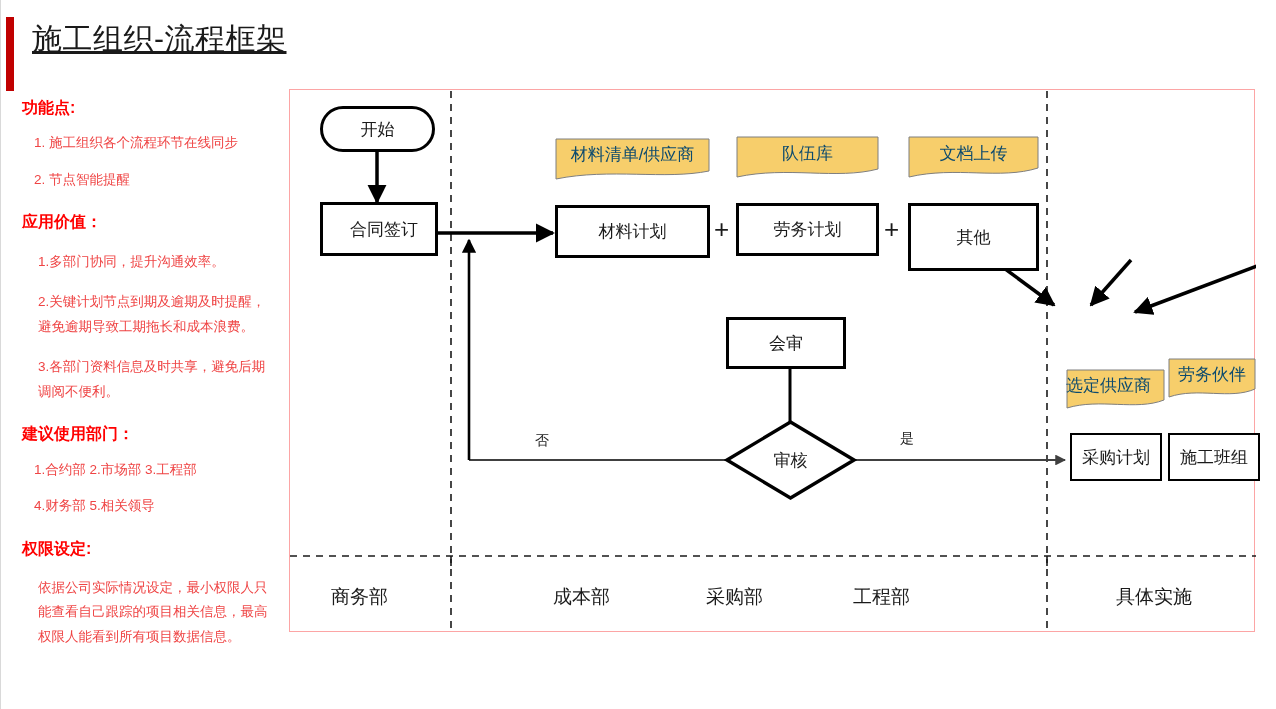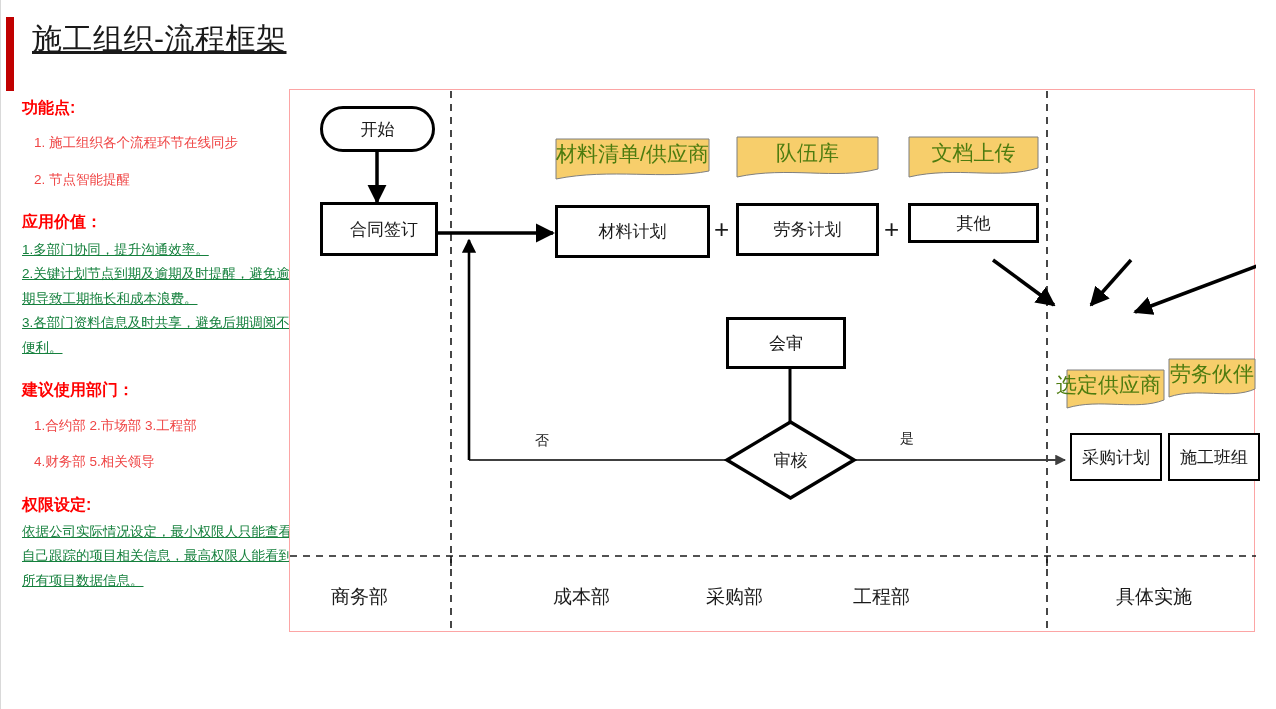--- a/index.html
+++ b/index.html
@@ -59,25 +59,24 @@
     line-height: 1.45;
   }
   .sec-line {
     color: #ef4444;
     font-size: 13.5px;
     line-height: 1.82;
     margin: 12px;
     white-space: nowrap;
   }
   .sec-para {
-    color: #15803d;
+    color: #ef4444;
     font-size: 13.5px;
     line-height: 1.82;
-    margin: 0;
-    text-decoration: underline;
+    margin: 16px;
   }
   .sec-block { margin-bottom: 18px; }
 
   
   #diagram {
     position: absolute;
     left: 289px; top: 89px;
     width: 966px;
     height: 543px;
     border: 1px solid #fca5a5;
@@ -126,22 +125,22 @@
     position: absolute;
   }
   .sticky .sticky-label {
     position: absolute;
     left: 0; top: 0;
     width: 100%;
     height: 78%;
     display: flex;
     align-items: center;
     justify-content: center;
-    font-size: 21px;
-    color: #4d7c0f;
+    font-size: 17px;
+    color: #0c4a6e;
     white-space: nowrap;
   }
 
   
   .plus {
     position: absolute;
     font-size: 26px;
     color: #1a1a1a;
     line-height: 1;
   }
@@ -238,21 +237,21 @@
     </svg>
 
     <div class="node start" style="left:30px; top:16px; width:115px; height:46px;">开始</div>
 
     <div class="node" style="left:30px; top:112px; width:118px; height:54px;padding-left:10px;">合同签订</div>
 
     <div class="node" style="left:265px; top:115px; width:155px; height:53px;">材料计划</div>
 
     <div class="node" style="left:446px; top:113px; width:143px; height:53px;">劳务计划</div>
 
-    <div class="node" style="left:618px; top:113px; width:131px; height:40px;">其他</div>
+    <div class="node" style="left:618px; top:113px; width:131px; height:68px;">其他</div>
 
     <div class="node" style="left:436px; top:227px; width:120px; height:52px;">会审</div>
 
     <div class="diamond-wrap" style="left:434px; top:329px; width:133px; height:82px;">
       <svg width="133" height="82" viewBox="0 0 133 82">
         <polygon points="66.5,3 130,41 66.5,79 3,41" fill="#ffffff" stroke="#000" stroke-width="3.4"></polygon>
       </svg>
       <span class="diamond-label">审核</span>
     </div>
 

